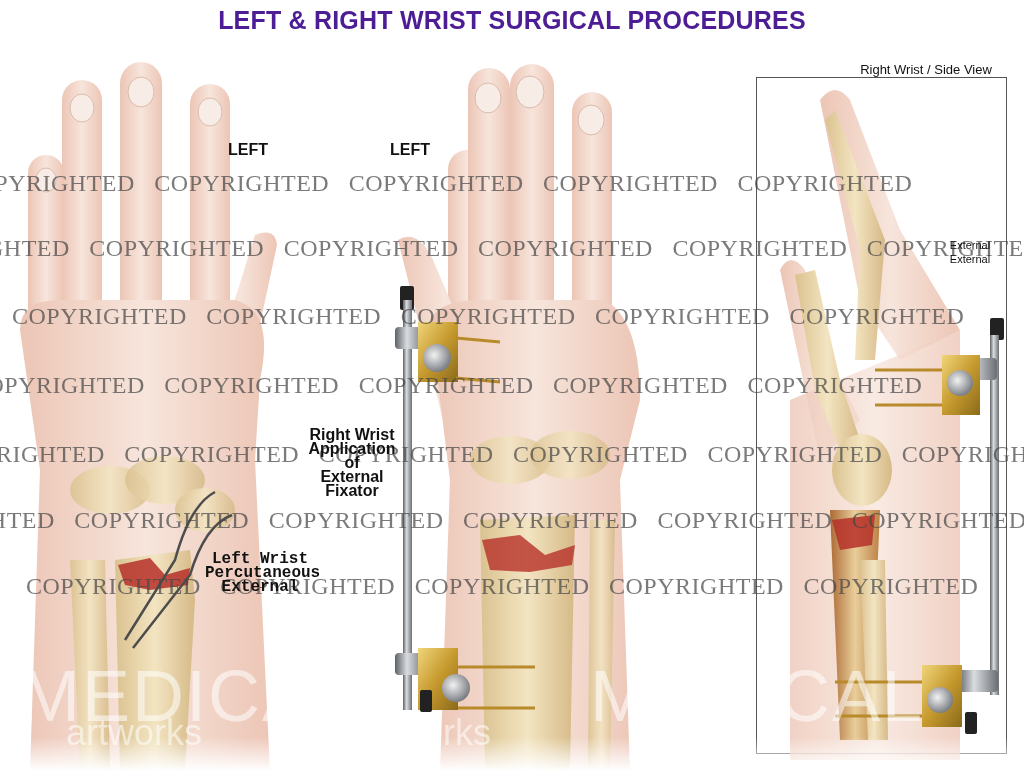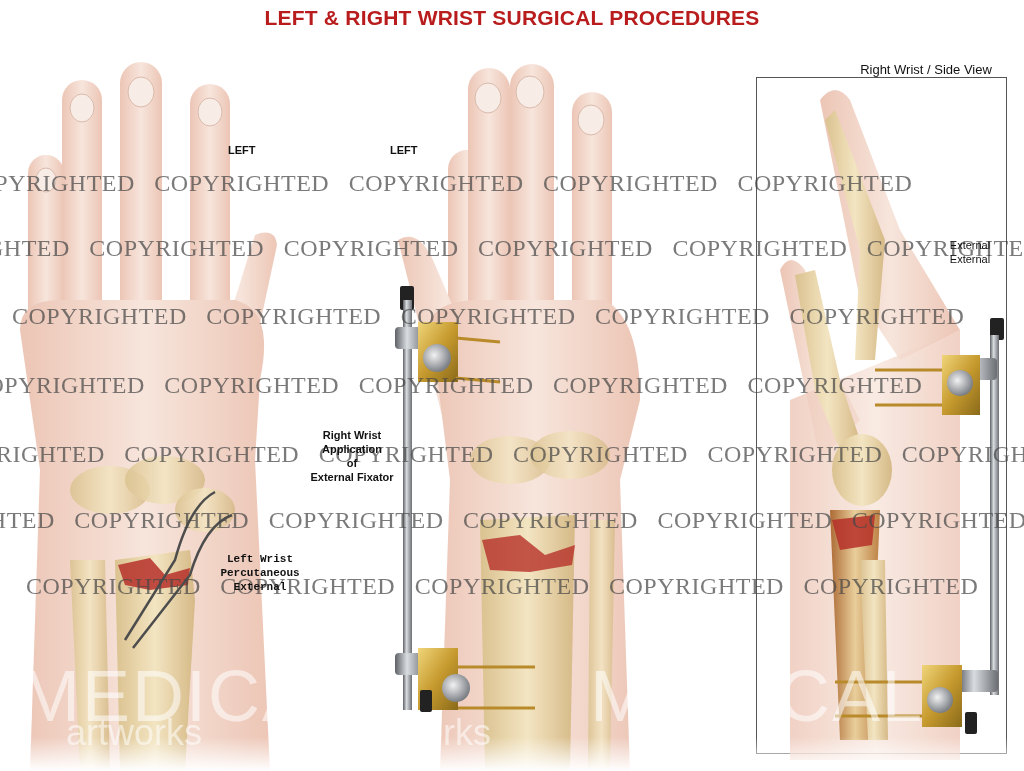--- a/index.html
+++ b/index.html
@@ -1,18 +1,18 @@
 <!DOCTYPE html>
 <html><head>
   <meta charset="utf-8">
   <style>
     html, body { margin: 0; padding: 0; background: #ffffff; }
     body { width: 1024px; height: 771px; position: relative; overflow: hidden; font-family: "Liberation Sans", sans-serif; }
-    .title { position: absolute; top: 6px; left: 0; width: 1024px; text-align: center; color: #b91c1c; font-weight: bold; font-size: 21px; letter-spacing: 0.2px; }
-    .label { position: absolute; color: #111; font-weight: bold; font-size: 11px; text-align: center; line-height: 14px; z-index: 5; }
+    .title { position: absolute; top: 6px; left: 0; width: 1024px; text-align: center; color: #4c1d95; font-weight: bold; font-size: 25px; letter-spacing: 0.2px; }
+    .label { position: absolute; color: #111; font-weight: bold; font-size: 16px; text-align: center; line-height: 14px; z-index: 5; }
     .label.plain { font-weight: normal; }
     .side-frame { position: absolute; left: 756px; top: 77px; width: 251px; height: 677px; border: 1.5px solid #555; box-sizing: border-box; background: #fff; }
     svg.art { position: absolute; left: 0; top: 0; }
     .wm-row { position: absolute; left: 0; width: 1024px; white-space: nowrap; font-family: "Liberation Serif", serif; font-size: 24px; color: rgba(70,70,70,0.72); letter-spacing: 0.5px; z-index: 4; pointer-events: none; }
     .wm-big { position: absolute; font-family: "Liberation Sans", sans-serif; color: rgba(255,255,255,0.55); z-index: 4; pointer-events: none; }
   </style>
 </head>
 <body>
 
 <div class="title">LEFT &amp; RIGHT WRIST SURGICAL PROCEDURES</div>

